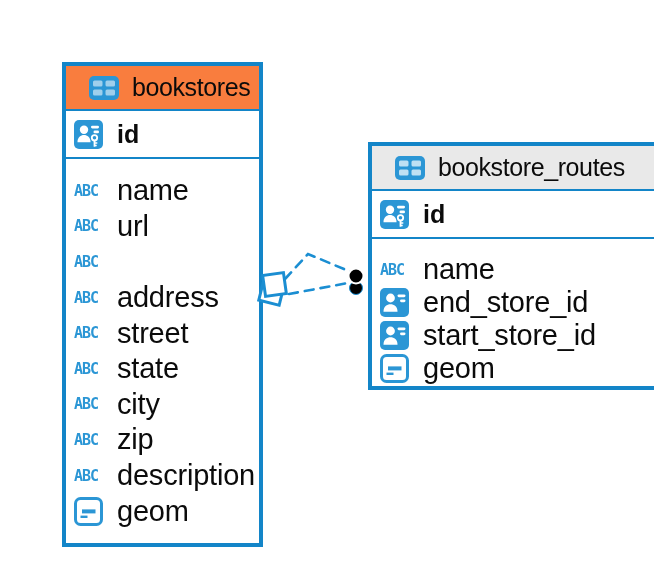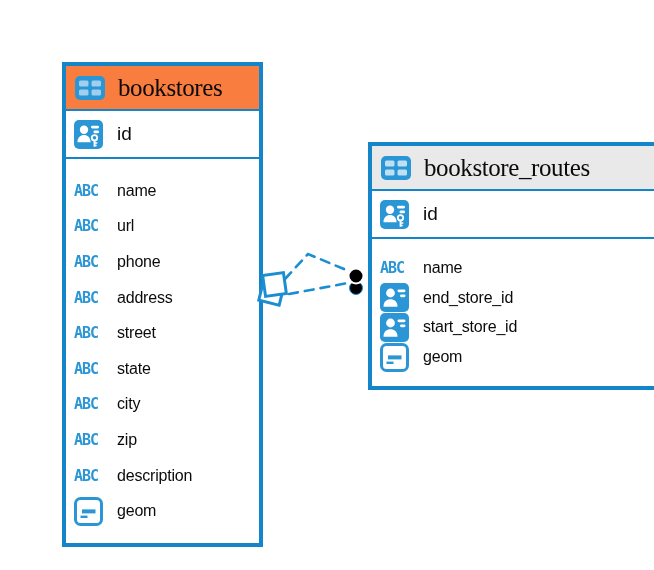--- a/index.html
+++ b/index.html
@@ -9,33 +9,33 @@
   }
   .erd-table {
     position:absolute; box-sizing:border-box;
     border:4px solid #1385c8; background:#ffffff;
     display:flex; flex-direction:column;
   }
   #table-bookstores { left:62px; top:62px; width:201px; height:485px; }
   #table-routes     { left:368px; top:142px; width:301px; height:248px; }
   .thead {
     height:43px; flex:0 0 auto; display:flex; align-items:center;
-    gap:9px; padding:0 9px; border-bottom:2px solid #1385c8; box-sizing:content-box;font-family:Liberation Serif, serif;
+    gap:9px; padding:0 23px; border-bottom:2px solid #1385c8; box-sizing:content-box;
   }
   .thead.orange { background:#f97d3e; }
   .thead.gray   { background:#e9e9e9; }
   .tname { font-size:25px; letter-spacing:-0.4px; white-space:nowrap; }
   .pk-row {
     height:46px; flex:0 0 auto; display:flex; align-items:center;
     gap:9px; padding:0 8px; border-bottom:2px solid #1385c8;
   }
-  .pk-name { font-size:19px; font-weight:400; }
+  .pk-name { font-size:25px; font-weight:700; }
   .fields { flex:1; display:flex; flex-direction:column; padding:14px 0; }
   .col-row { flex:1; display:flex; align-items:center; gap:9px; padding:0 8px; }
-  .col-name { font-size:16px; letter-spacing:-0.2px; white-space:nowrap; }
+  .col-name { font-size:29px; letter-spacing:-0.2px; white-space:nowrap; }
   .cicon { width:34px; flex:0 0 34px; display:flex; align-items:center; justify-content:flex-start; }
   .abc {
     color:#2b96d5; font-family:"DejaVu Sans Mono", monospace;
     font-weight:bold; font-size:15px; letter-spacing:-1px;
   }
   .connector-svg { position:absolute; left:248px; top:236px; width:130px; height:88px; }
   .dash {
     stroke:#1b8ed2; stroke-width:2.6; stroke-dasharray:9 7;
     fill:none; stroke-linecap:round;
   }
@@ -85,21 +85,20 @@
       <div class="col-row">
         <span class="cicon">
             <span class="abc">ABC</span>
           </span>
         <span class="col-name">url</span>
       </div>
       <div class="col-row">
         <span class="cicon">
             <span class="abc">ABC</span>
           </span>
-        <span class="col-name">phone</span>
       </div>
       <div class="col-row">
         <span class="cicon">
             <span class="abc">ABC</span>
           </span>
         <span class="col-name">address</span>
       </div>
       <div class="col-row">
         <span class="cicon">
             <span class="abc">ABC</span>

